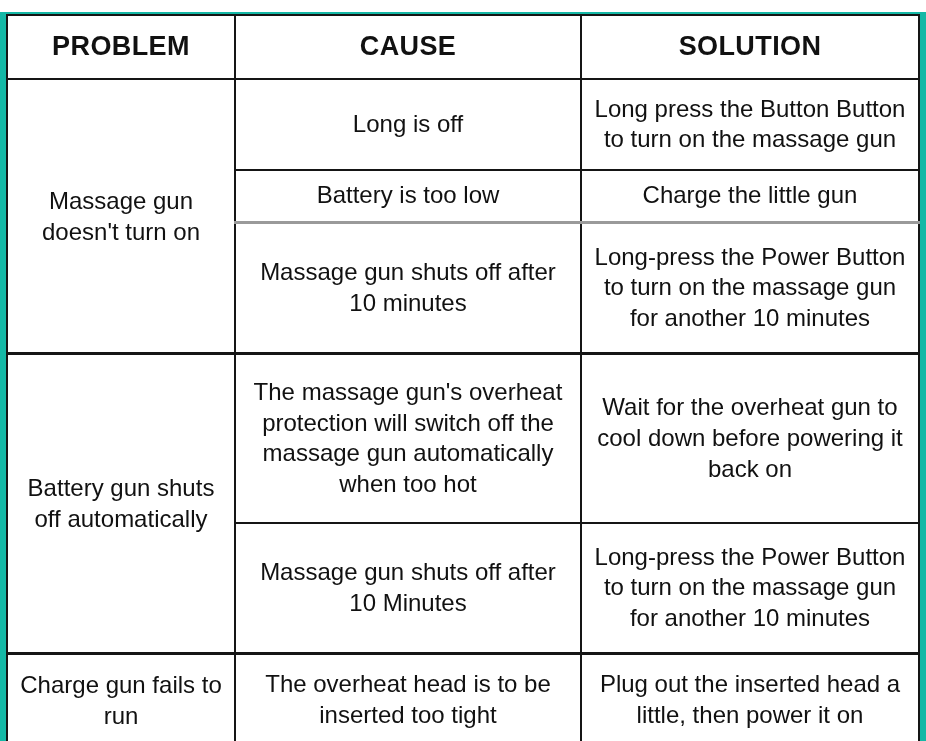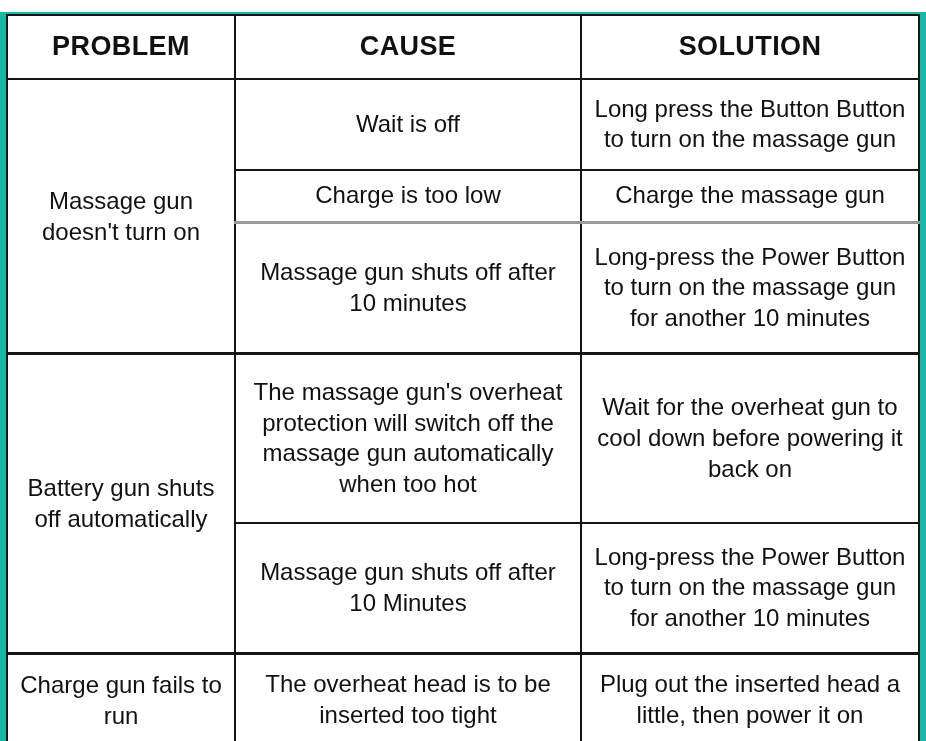--- a/index.html
+++ b/index.html
@@ -92,26 +92,26 @@
       <tr>
         <th>PROBLEM</th>
         <th>CAUSE</th>
         <th>SOLUTION</th>
       </tr>
     </thead>
     <tbody>
 
       <tr>
         <td class="problem-cell" rowspan="3">Massage gun doesn't turn on</td>
-        <td>Wait is off</td>
+        <td>Long is off</td>
         <td>Long press the Button Button to turn on the massage gun</td>
       </tr>
       <tr>
-        <td>Charge is too low</td>
-        <td>Charge the massage gun</td>
+        <td>Battery is too low</td>
+        <td>Charge the little gun</td>
       </tr>
       <tr class="light-rule-above">
         <td class="rule-light">Massage gun shuts off after 10 minutes</td>
         <td class="rule-light">Long-press the Power Button to turn on the massage gun for another 10 minutes</td>
       </tr>
 
       <tr class="group-start">
         <td class="problem-cell" rowspan="2">Battery gun shuts off automatically</td>
         <td>The massage gun's overheat protection will switch off the massage gun automatically when too hot</td>
         <td>Wait for the overheat gun to cool down before powering it back on</td>

